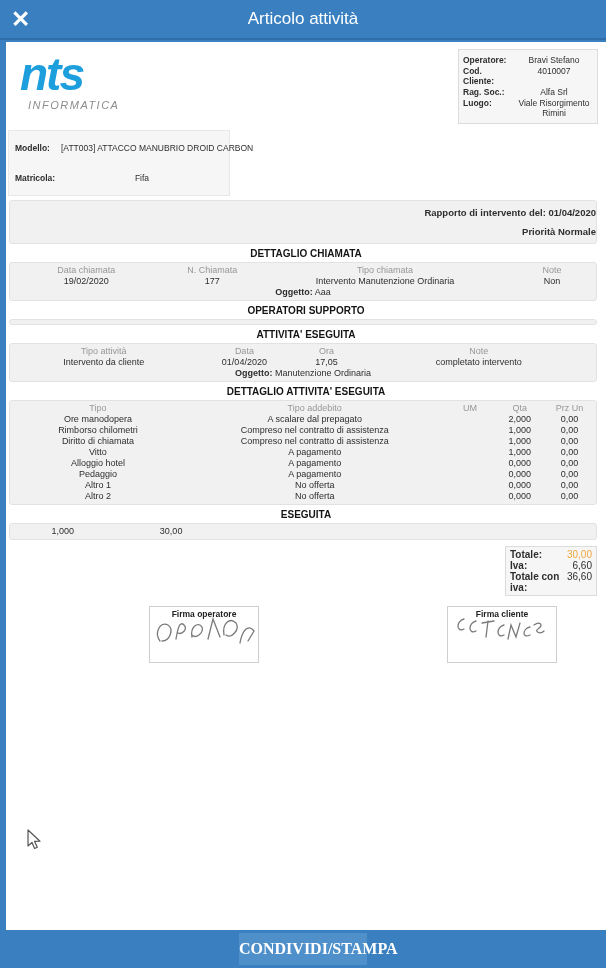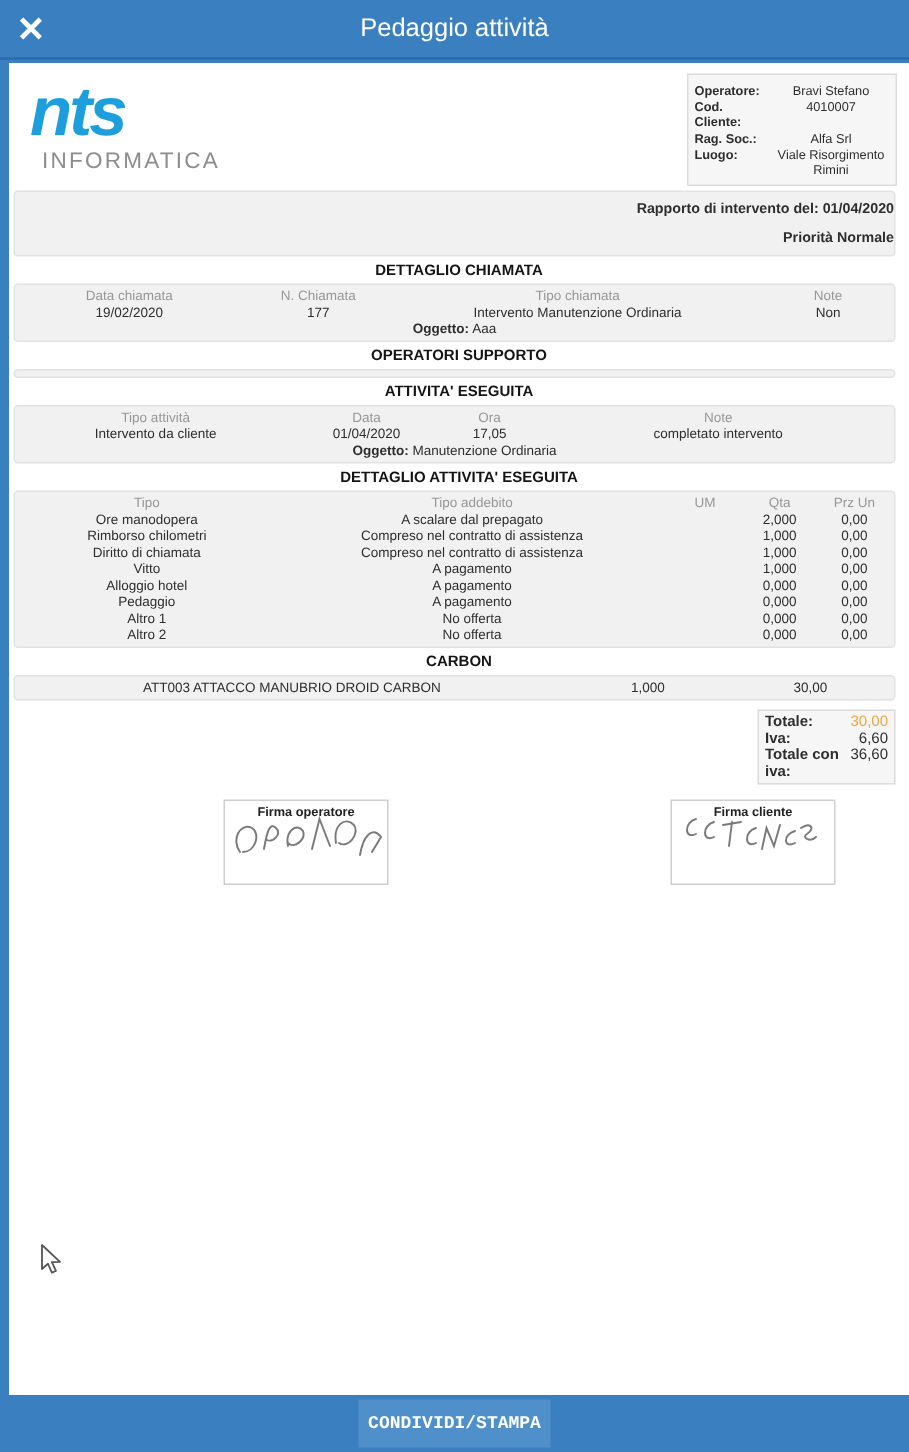--- a/index.html
+++ b/index.html
@@ -13,21 +13,21 @@
            border-bottom:2px solid #2f6ea8; display:flex; align-items:center; justify-content:center; }
   .close{ position:absolute; left:11px; top:4px; color:#fff; font-size:23px; font-weight:bold; line-height:30px; cursor:pointer; }
   .appbar-title{ color:#fff; font-size:17px; }
 
   
   .doc{ position:absolute; top:42px; left:6px; width:600px; bottom:38px; background:#fff; overflow:hidden; }
 
   .toprow{ display:flex; justify-content:space-between; padding:7px 8px 0 14px;gap:12px; }
   .logo{ margin-top:4px; }
   .logo-nts{ color:#1d9fdd; font-size:46px; font-weight:bold; font-style:italic; line-height:0.95; letter-spacing:-2px; }
-  .logo-sub{ color:#8d8d8d; font-size:15px; letter-spacing:1.5px; margin:2px 0 0 8px; }
+  .logo-sub{ color:#8d8d8d; font-size:11px; font-style:italic; letter-spacing:1.5px; margin:2px 0 0 8px; }
 
   .infobox{ width:140px; background:var(--box); border:1px solid var(--boxborder); padding:4px 4px; font-size:8.5px; color:var(--txt); }
   .inforow{ display:flex; margin:1px 0; }
   .inforow .lab{ font-weight:bold; width:52px; flex:none; }
   .inforow .val{ flex:1; text-align:center; }
 
   .modbox{ margin:6px 0 4px 2px; width:222px; background:var(--box); border:1px solid #e8e8e8; padding:12px 6px; font-size:8.5px; color:var(--txt); }
   .modrow{ display:flex; align-items:baseline; }
   .modrow+.modrow{ margin-top:20px; }
   .modrow .lab{ font-weight:bold; width:46px; flex:none; }
@@ -63,29 +63,29 @@
   .sigbox{ position:absolute; top:0; width:110px; height:57px; border:1px solid #cfcfcf; background:#fff; cursor:pointer; }
   .sigbox.op{ left:143px; } .sigbox.cl{ left:441px; }
   .siglabel{ position:relative; z-index:2; text-align:center; font-weight:bold; font-size:8.5px; color:#222; margin-top:2px; }
   .sigsvg{ position:absolute; left:0; top:0; z-index:1; }
 
   .cursor{ position:absolute; left:25px; top:828px; z-index:5; }
 
   
   .footer{ position:absolute; left:0; bottom:0; width:606px; height:38px; background:var(--bar);
            display:flex; align-items:center; justify-content:center; }
-  .share-btn{ background:var(--btn); border:none; color:#fff; font-family:Liberation Mono, monospace; font-weight:bold;
-              font-size:12px; width:128px; height:32px; cursor:pointer; }
+  .share-btn{ background:var(--btn); border:none; color:#fff; font-family:Liberation Serif, serif; font-weight:bold;
+              font-size:16px; width:128px; height:32px; cursor:pointer; }
 </style>
 </head>
 <body>
 
 <div class="appbar">
   <span class="close">✕</span>
-  <span class="appbar-title">Pedaggio attività</span>
+  <span class="appbar-title">Articolo attività</span>
 </div>
 
 <div class="doc">
 
   <div class="toprow">
     <div class="logo">
       <div class="logo-nts">nts</div>
       <div class="logo-sub">INFORMATICA</div>
     </div>
     <div class="infobox">
@@ -101,20 +101,30 @@
         <span class="lab">Rag. Soc.:</span>
         <span class="val">Alfa Srl</span>
       </div>
         <div class="inforow">
         <span class="lab">Luogo:</span>
         <span class="val">Viale Risorgimento Rimini</span>
       </div>
       </div>
   </div>
 
+  <div class="modbox">
+    <div class="modrow">
+      <span class="lab">Modello:</span>
+      <span class="val">[ATT003] ATTACCO MANUBRIO DROID CARBON</span>
+    </div>
+    <div class="modrow">
+      <span class="lab">Matricola:</span>
+      <span class="val center">Fifa</span>
+    </div>
+  </div>
 
   <div class="band">
     <div class="banner-line">Rapporto di intervento del: 01/04/2020</div>
     <div class="banner-line">Priorità Normale</div>
   </div>
 
   <div class="sec-title">DETTAGLIO CHIAMATA</div>
   <div class="band">
     <div class="grid h">
       <div class="cell c-dc1">Data chiamata</div>
@@ -230,25 +240,24 @@
         <div class="grid">
         <div class="cell c-da1">Altro 2</div>
         <div class="cell c-da2">No offerta</div>
         <div class="cell c-da3"></div>
         <div class="cell c-da4">0,000</div>
         <div class="cell c-da5">0,00</div>
       </div>
       </div>
   </div>
 
-  <div class="sec-title">CARBON</div>
+  <div class="sec-title">ESEGUITA</div>
   <div class="band">
     <div>
         <div class="grid">
-        <div class="cell c-r1">ATT003 ATTACCO MANUBRIO DROID CARBON</div>
         <div class="cell c-r2">1,000</div>
         <div class="cell c-r3">30,00</div>
       </div>
       </div>
   </div>
 
   <div class="totals">
       <div class="totrow">
       <span class="lab">Totale:</span>
       <span class="val hl">30,00</span>

